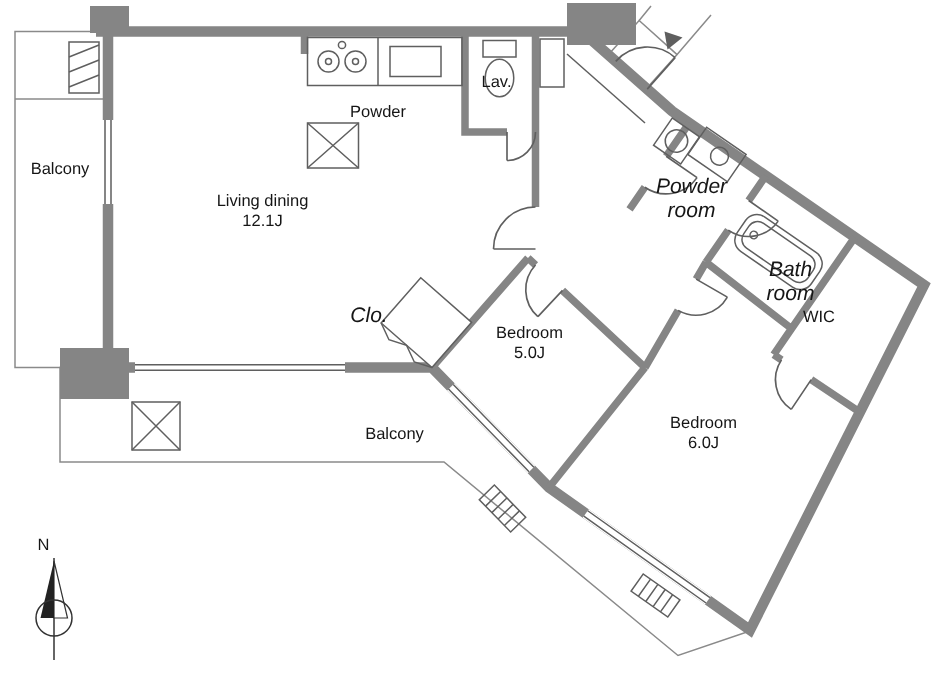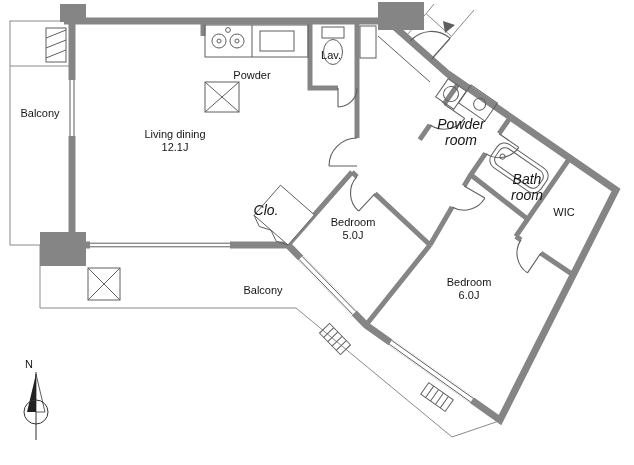--- a/index.html
+++ b/index.html
@@ -163,22 +163,22 @@
 <div class="lbl small" style="left:461px;top:132px">
   <span>Powder</span>
   <span class="sub">room</span>
 </div>
 
 <div class="lbl small" style="left:527px;top:187px">
   <span>Bath</span>
   <span class="sub">room</span>
 </div>
 
-<div class="lbl" style="left:564px;top:212px">WIC</div>
-<div class="lbl small" style="left:266px;top:210px">Clo.</div>
+<div class="lbl" style="left:546px;top:212px">WIC</div>
+<div class="lbl small" style="left:246px;top:210px">Clo.</div>
 
 <div class="lbl" style="left:353px;top:229px">
   <span>Bedroom</span>
   <span class="sub">5.0J</span>
 </div>
 
 <div class="lbl" style="left:469px;top:289px">
   <span>Bedroom</span>
   <span class="sub">6.0J</span>
 </div>

